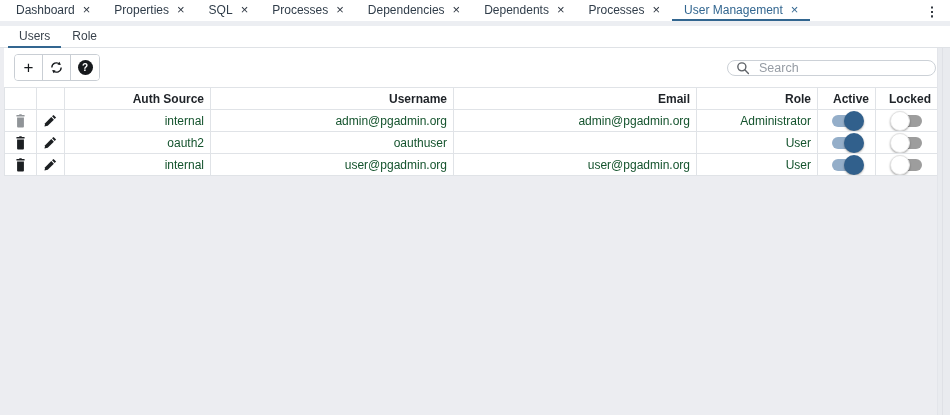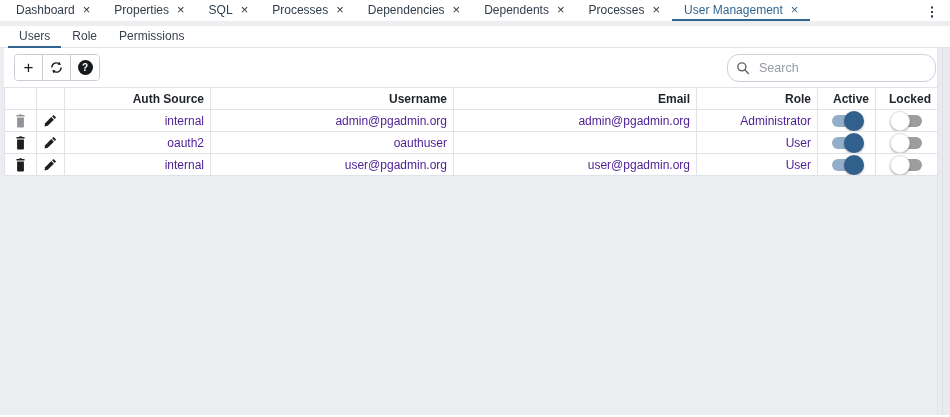--- a/index.html
+++ b/index.html
@@ -70,37 +70,37 @@
     border-right:1px solid #c9ced4; color:#16191c; padding:0;
   }
   .tool-btn:last-child { border-right:none; }
   .plus-glyph { font-size:17px; font-weight:400; line-height:1; color:#16191c; }
   .help-circle {
     width:15px; height:15px; border-radius:50%; background:#16191c; color:#fff;
     font-size:10px; font-weight:bold; display:flex; align-items:center; justify-content:center;
     line-height:1;
   }
   .search {
-    display:flex; align-items:center; gap:7px; width:209px; height:28px;
+    display:flex; align-items:center; gap:7px; width:209px; height:16px;
     border:1px solid #ccd1d7; border-radius:12px; padding:0 8px; background:#fff;
   }
   .search input {
     border:none; outline:none; flex:1; min-width:0; font-size:12.5px;
     font-family:"Liberation Sans", sans-serif; color:#333; background:transparent;
   }
   .search input::placeholder { color:#969ca4; }
 
   
   table { border-collapse:collapse; table-layout:fixed; width:933px; font-size:12px; }
   th, td {
     border:1px solid #e0e3e7; height:22px; padding:0 6px;
     overflow:hidden; white-space:nowrap; text-align:right; vertical-align:middle;
   }
   th { font-weight:bold; color:#1f2328; background:#fff; }
-  td { color:#4c1d95; }
+  td { color:#14532d; }
   td.c-icon { text-align:center; padding:0; }
   .icon-btn {
     border:none; background:transparent; cursor:pointer; padding:0;
     color:#1c1f22; display:inline-flex; align-items:center; justify-content:center;
     width:100%; height:20px;
   }
   .icon-btn.disabled { color:#909498; cursor:default; }
 
   
   td.c-toggle { padding:0; text-align:center; }
@@ -154,23 +154,20 @@
 </div>
 
 <div class="panel-gap"></div>
 
 <div class="subtabs">
     <div class="subtab active">
     <span>Users</span>
   </div>
     <div class="subtab">
     <span>Role</span>
-  </div>
-    <div class="subtab">
-    <span>Permissions</span>
   </div>
   </div>
 
 <div class="content">
   <div class="card">
 
     <div class="toolbar">
       <div class="btn-group">
         <button class="tool-btn">
           <span class="plus-glyph">+</span>

